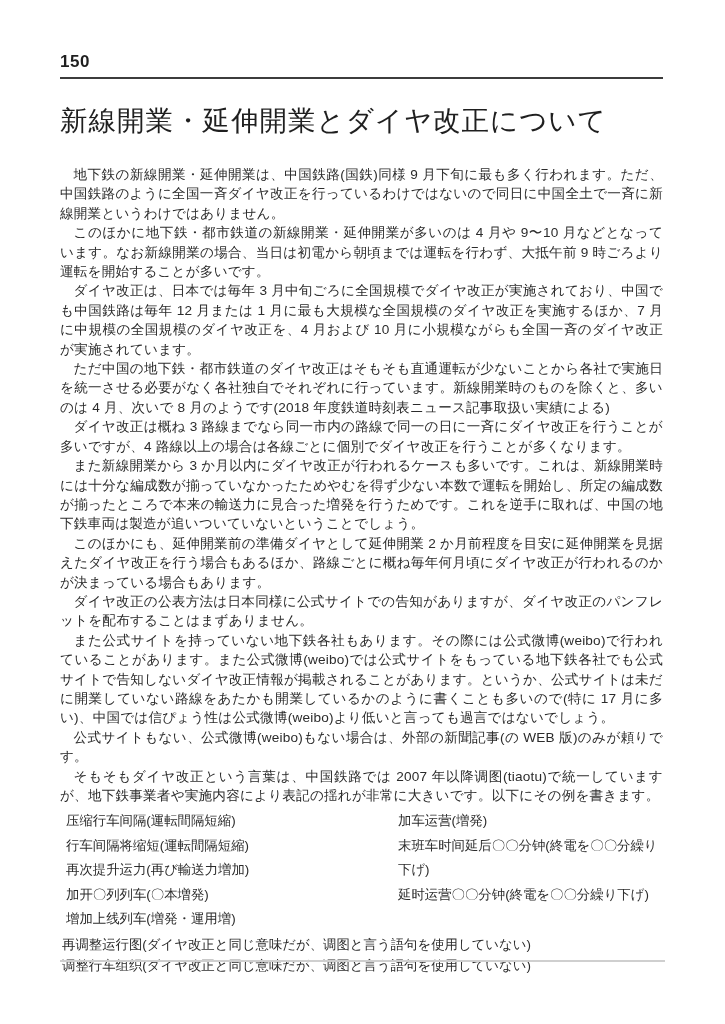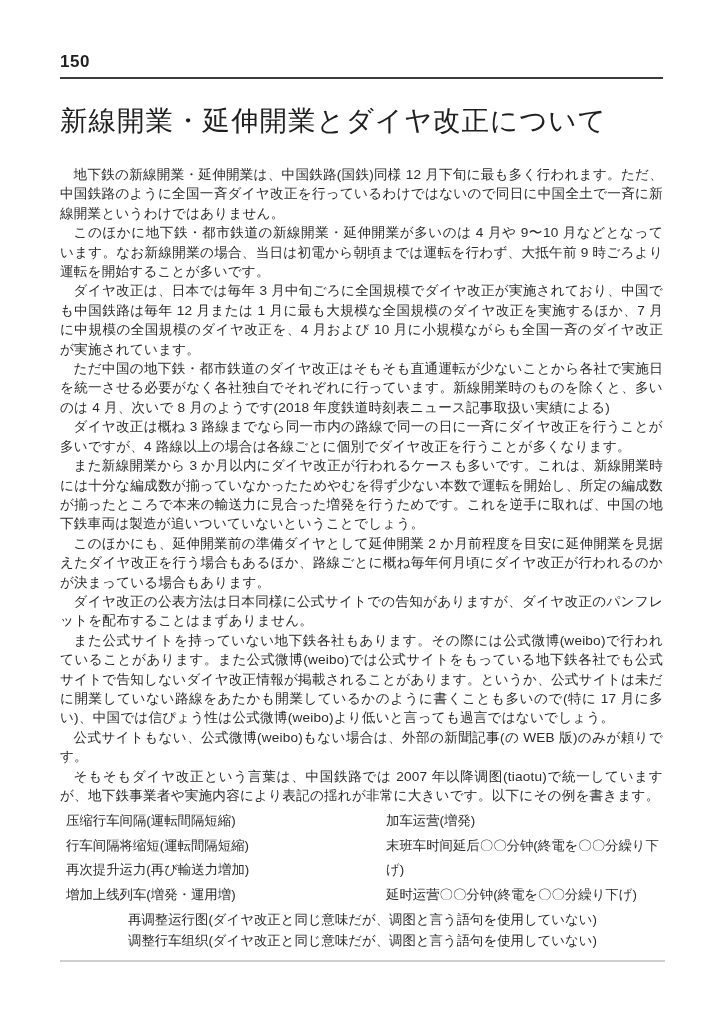--- a/index.html
+++ b/index.html
@@ -42,29 +42,28 @@
     color: #2b2b2b;
   }
   .body-text p { text-indent: 1em; }
   .glossary {
     margin: 4px 62px 0 66px;
     font-size: 13.4px;
     line-height: 24.5px;
     color: #2b2b2b;
     display: grid;
     grid-template-columns: 320px 1fr;
-    column-gap: 0;
+    column-gap: 12px;
   }
   .glossary .col { display: block; }
   .glossary-notes {
     margin: 2px 62px 0 62px;
     font-size: 13.4px;
     line-height: 21px;
     color: #2b2b2b;
-    text-align: center;
   }
   .footer-rule {
     position: absolute;
     left: 60px;
     right: 60px;
     top: 960px;
     border-top: 2px solid #cfcfcf;
   }
 </style>
 </head>
@@ -72,38 +71,39 @@
 
 <div class="page">
 
   <div class="header">
     <span class="page-number">150</span>
   </div>
 
   <h1 class="title">新線開業・延伸開業とダイヤ改正について</h1>
 
   <div class="body-text">
-    <p>地下鉄の新線開業・延伸開業は、中国鉄路(国鉄)同様 12 月下旬に最も多く行われます。ただ、中国鉄路のように全国一斉ダイヤ改正を行っているわけではないので同日に中国全土で一斉に新線開業というわけではありません。</p>
+    <p>地下鉄の新線開業・延伸開業は、中国鉄路(国鉄)同様 9 月下旬に最も多く行われます。ただ、中国鉄路のように全国一斉ダイヤ改正を行っているわけではないので同日に中国全土で一斉に新線開業というわけではありません。</p>
     <p>このほかに地下鉄・都市鉄道の新線開業・延伸開業が多いのは 4 月や 9〜10 月などとなっています。なお新線開業の場合、当日は初電から朝頃までは運転を行わず、大抵午前 9 時ごろより運転を開始することが多いです。</p>
     <p>ダイヤ改正は、日本では毎年 3 月中旬ごろに全国規模でダイヤ改正が実施されており、中国でも中国鉄路は毎年 12 月または 1 月に最も大規模な全国規模のダイヤ改正を実施するほか、7 月に中規模の全国規模のダイヤ改正を、4 月および 10 月に小規模ながらも全国一斉のダイヤ改正が実施されています。</p>
     <p>ただ中国の地下鉄・都市鉄道のダイヤ改正はそもそも直通運転が少ないことから各社で実施日を統一させる必要がなく各社独自でそれぞれに行っています。新線開業時のものを除くと、多いのは 4 月、次いで 8 月のようです(2018 年度鉄道時刻表ニュース記事取扱い実績による)</p>
     <p>ダイヤ改正は概ね 3 路線までなら同一市内の路線で同一の日に一斉にダイヤ改正を行うことが多いですが、4 路線以上の場合は各線ごとに個別でダイヤ改正を行うことが多くなります。</p>
     <p>また新線開業から 3 か月以内にダイヤ改正が行われるケースも多いです。これは、新線開業時には十分な編成数が揃っていなかったためやむを得ず少ない本数で運転を開始し、所定の編成数が揃ったところで本来の輸送力に見合った増発を行うためです。これを逆手に取れば、中国の地下鉄車両は製造が追いついていないということでしょう。</p>
     <p>このほかにも、延伸開業前の準備ダイヤとして延伸開業 2 か月前程度を目安に延伸開業を見据えたダイヤ改正を行う場合もあるほか、路線ごとに概ね毎年何月頃にダイヤ改正が行われるのかが決まっている場合もあります。</p>
     <p>ダイヤ改正の公表方法は日本同様に公式サイトでの告知がありますが、ダイヤ改正のパンフレットを配布することはまずありません。</p>
     <p>また公式サイトを持っていない地下鉄各社もあります。その際には公式微博(weibo)で行われていることがあります。また公式微博(weibo)では公式サイトをもっている地下鉄各社でも公式サイトで告知しないダイヤ改正情報が掲載されることがあります。というか、公式サイトは未だに開業していない路線をあたかも開業しているかのように書くことも多いので(特に 17 月に多い)、中国では信ぴょう性は公式微博(weibo)より低いと言っても過言ではないでしょう。</p>
     <p>公式サイトもない、公式微博(weibo)もない場合は、外部の新聞記事(の WEB 版)のみが頼りです。</p>
     <p>そもそもダイヤ改正という言葉は、中国鉄路では 2007 年以降调图(tiaotu)で統一していますが、地下鉄事業者や実施内容により表記の揺れが非常に大きいです。以下にその例を書きます。</p>
   </div>
 
   <div class="glossary">
     <div class="col">
       <div>压缩行车间隔(運転間隔短縮)</div>
       <div>行车间隔将缩短(運転間隔短縮)</div>
       <div>再次提升运力(再び輸送力増加)</div>
+      <div>加开〇列列车(〇本増発)</div>
       <div>增加上线列车(増発・運用増)</div>
     </div>
     <div class="col">
       <div>加车运营(増発)</div>
       <div>末班车时间延后〇〇分钟(終電を〇〇分繰り下げ)</div>
       <div>延时运营〇〇分钟(終電を〇〇分繰り下げ)</div>
     </div>
   </div>
 
   <div class="glossary-notes">

